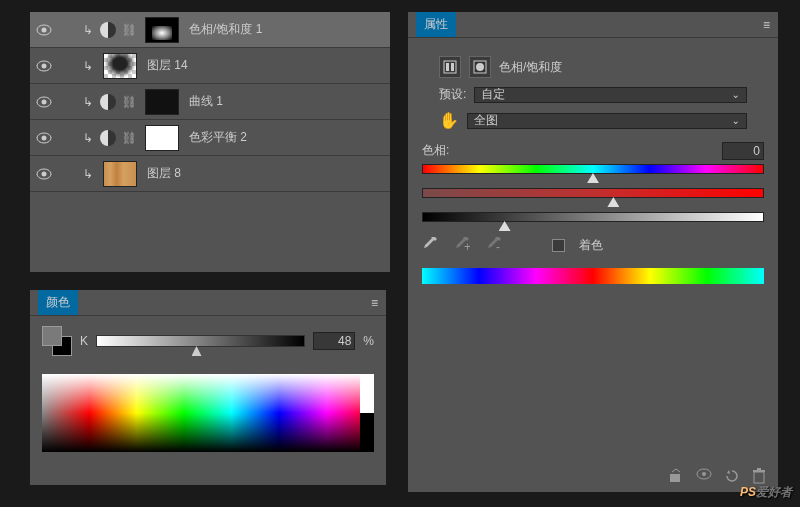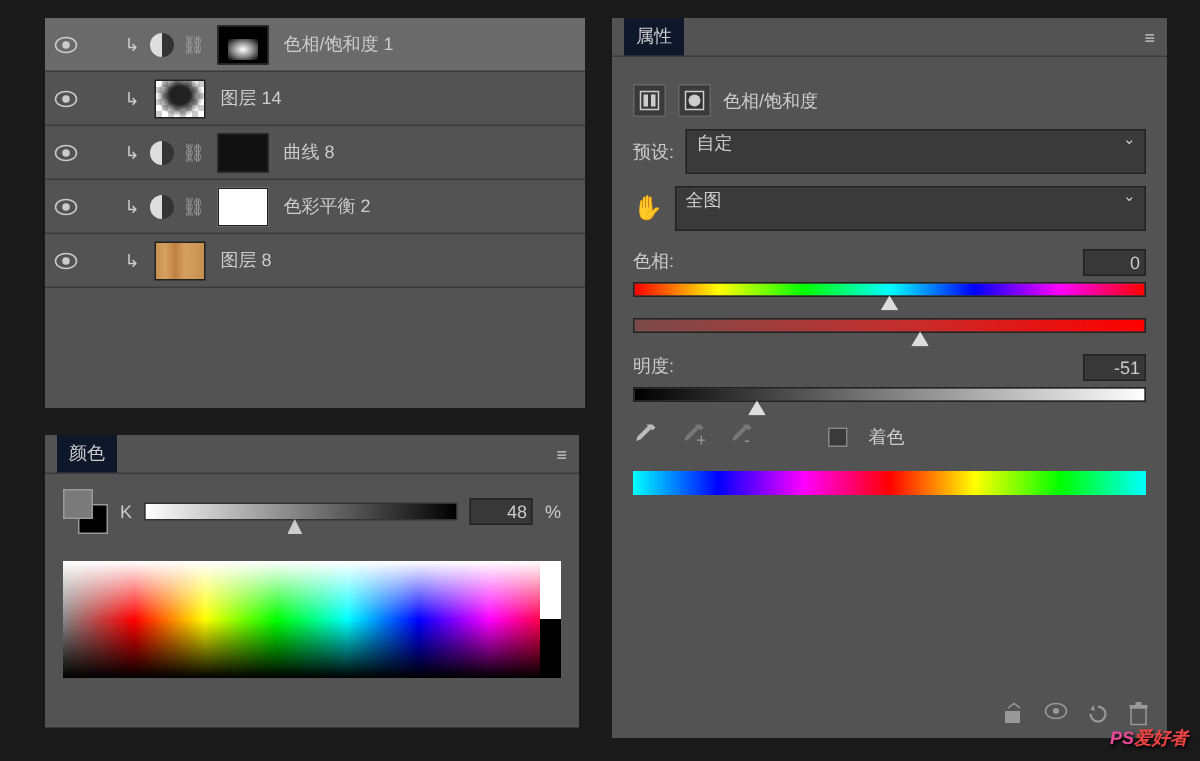--- a/index.html
+++ b/index.html
@@ -18,53 +18,53 @@
 .thumb.smoke{background:radial-gradient(ellipse at 50% 40%,#222 30%,transparent 70%),repeating-conic-gradient(#ccc 0 25%,#fff 0 50%);background-size:100% 100%,8px 8px}
 .thumb.wood{background:linear-gradient(90deg,#c89050,#d4a060 20%,#c08040 40%,#d4a060 60%,#c89050)}
 .thumb.trans{background:repeating-conic-gradient(#ccc 0 25%,#fff 0 50%);background-size:8px 8px;position:relative}
 .thumb.trans::after{content:"";position:absolute;bottom:0;left:0;right:0;height:8px;background:#888}
 .thumb.white{background:#fff}
 .thumb.fire{background:#000;position:relative}
 .thumb.fire::after{content:"";position:absolute;bottom:2px;left:6px;right:6px;height:14px;background:radial-gradient(ellipse,#fff,#888,transparent)}
 .lname{margin-left:4px;white-space:nowrap}
 .color-panel{left:30px;top:290px;width:356px;height:195px}
 .tab-hdr{display:flex;align-items:center;height:26px;padding:0 8px;border-bottom:1px solid #3a3a3a}
-.tab-hdr .tab{padding:4px 8px;background:#0f172a}
+.tab-hdr .tab{padding:4px 8px;background:#0369a1}
 .tab-hdr .menu{margin-left:auto;cursor:pointer}
 .swatch-area{display:flex;align-items:center;padding:10px 12px;gap:8px}
 .swatches{position:relative;width:30px;height:30px}
 .sw-fg{position:absolute;top:0;left:0;width:20px;height:20px;background:#7a7a7a;border:1px solid #999}
 .sw-bg{position:absolute;bottom:0;right:0;width:20px;height:20px;background:#000;border:1px solid #999}
 .k-slider{flex:1;height:12px;background:linear-gradient(90deg,#fff,#000);position:relative;border:1px solid #333}
 .k-slider .knob{position:absolute;top:10px;width:10px;height:10px;background:#ccc;transform:translate(-50%,0);clip-path:polygon(50% 0,100% 100%,0 100%)}
 .valbox{width:42px;height:18px;background:#383838;border:1px solid #222;text-align:right;padding:1px 3px}
 .spectrum{margin:8px 12px 10px;height:78px;background:linear-gradient(to bottom,rgba(255,255,255,1),rgba(255,255,255,0) 50%,rgba(0,0,0,0) 50%,#000),linear-gradient(90deg,#888,red,#ff0,#0f0,#0ff,#00f,#f0f,red);position:relative}
 .spectrum .wb{position:absolute;right:0;top:0;bottom:0;width:14px;background:linear-gradient(#fff 50%,#000 50%)}
 .props{left:408px;top:12px;width:370px;height:480px}
 .p-body{padding:10px 14px}
-.p-row{display:flex;align-items:center;margin:8px 0;gap:8px}
+.p-row{display:flex;align-items:center;margin:8px 17px;gap:8px}
 .ic-box{width:22px;height:22px;background:#3a3a3a;border:1px solid #666;display:flex;align-items:center;justify-content:center}
-.sel-box{flex:1;height:30px;background:#3a3a3a;border:1px solid #222;display:flex;align-items:flex-start;padding:0 6px}
+.sel-box{flex:1;height:16px;background:#3a3a3a;border:1px solid #222;display:flex;align-items:center;padding:0 6px}
 .chev{margin-left:auto;font-size:10px}
 .sl-row{margin:12px 0 14px}
 .sl-lbl{display:flex;justify-content:space-between;margin-bottom:4px}
 .sl-track{height:10px;position:relative;border:1px solid #222}
 .hue-grad{background:linear-gradient(90deg,red,#ff0,#0f0,#0ff,#00f,#f0f,red)}
 .sat-grad{background:linear-gradient(90deg,#7a4a4a,#c03030,red)}
 .light-grad{background:linear-gradient(90deg,#000,#fff)}
 .sl-knob{position:absolute;top:8px;width:12px;height:10px;background:#ddd;transform:translate(-50%,0);clip-path:polygon(50% 0,100% 100%,0 100%)}
 .eyedrops{display:flex;gap:14px;align-items:center;margin:14px 0}
 .eyedrop{width:18px;height:18px;color:#aaa}
 .chk{width:13px;height:13px;border:1px solid #888;background:#3a3a3a}
 .hue-bar{height:16px;background:linear-gradient(90deg,#0ff,#00f,#f0f,red,#ff0,#0f0,#0ff);margin:10px 0}
 .footer{position:absolute;bottom:8px;right:10px;display:flex;gap:12px;align-items:center;color:#aaa}
 .footer .ic{width:16px;height:16px}
 .watermark{position:absolute;right:8px;bottom:6px;font-size:16px;font-style:italic;font-weight:bold;text-shadow:1px 1px 2px #000}
-.watermark .ps{color:#ec4899}
-.watermark .rest{color:#ef4444}
+.watermark .ps{color:#fdba74}
+.watermark .rest{color:#737373}
 svg{display:block}
 </style>
 </head>
 <body>
 
 <div class="panel layers">
   <div class="layer-row sel">
     <span class="eye">
         <svg width="16" height="12" viewBox="0 0 16 12">
           <ellipse cx="8" cy="6" rx="7" ry="5" fill="none" stroke="#ccc"></ellipse>
@@ -95,21 +95,21 @@
         <svg width="16" height="12" viewBox="0 0 16 12">
           <ellipse cx="8" cy="6" rx="7" ry="5" fill="none" stroke="#ccc"></ellipse>
           <circle cx="8" cy="6" r="2.5" fill="#ccc"></circle>
         </svg>
       </span>
     <span class="spacer"></span>
     <span class="link-ic">↳</span>
     <span class="adj-ic"></span>
     <span class="chain">⛓</span>
     <span class="thumb mask-dark"></span>
-    <span class="lname">曲线 8</span>
+    <span class="lname">曲线 1</span>
   </div>
   <div class="layer-row">
     <span class="eye">
         <svg width="16" height="12" viewBox="0 0 16 12">
           <ellipse cx="8" cy="6" rx="7" ry="5" fill="none" stroke="#ccc"></ellipse>
           <circle cx="8" cy="6" r="2.5" fill="#ccc"></circle>
         </svg>
       </span>
     <span class="spacer"></span>
     <span class="link-ic">↳</span>
@@ -201,24 +201,20 @@
       </div>
     </div>
 
     <div class="sl-row">
       <div class="sl-track sat-grad">
         <div class="sl-knob" style="left:56%"></div>
       </div>
     </div>
 
     <div class="sl-row">
-      <div class="sl-lbl">
-        <span>明度:</span>
-        <div class="valbox">-51</div>
-      </div>
       <div class="sl-track light-grad">
         <div class="sl-knob" style="left:24%"></div>
       </div>
     </div>
 
     <div class="eyedrops">
       <span class="eyedrop">
           <svg width="16" height="16" viewBox="0 0 16 16">
             <path d="M13 1l2 2-2 2-1-1-7 7-3 1 1-3 7-7-1-1z" fill="#bbb"></path>
           </svg>

